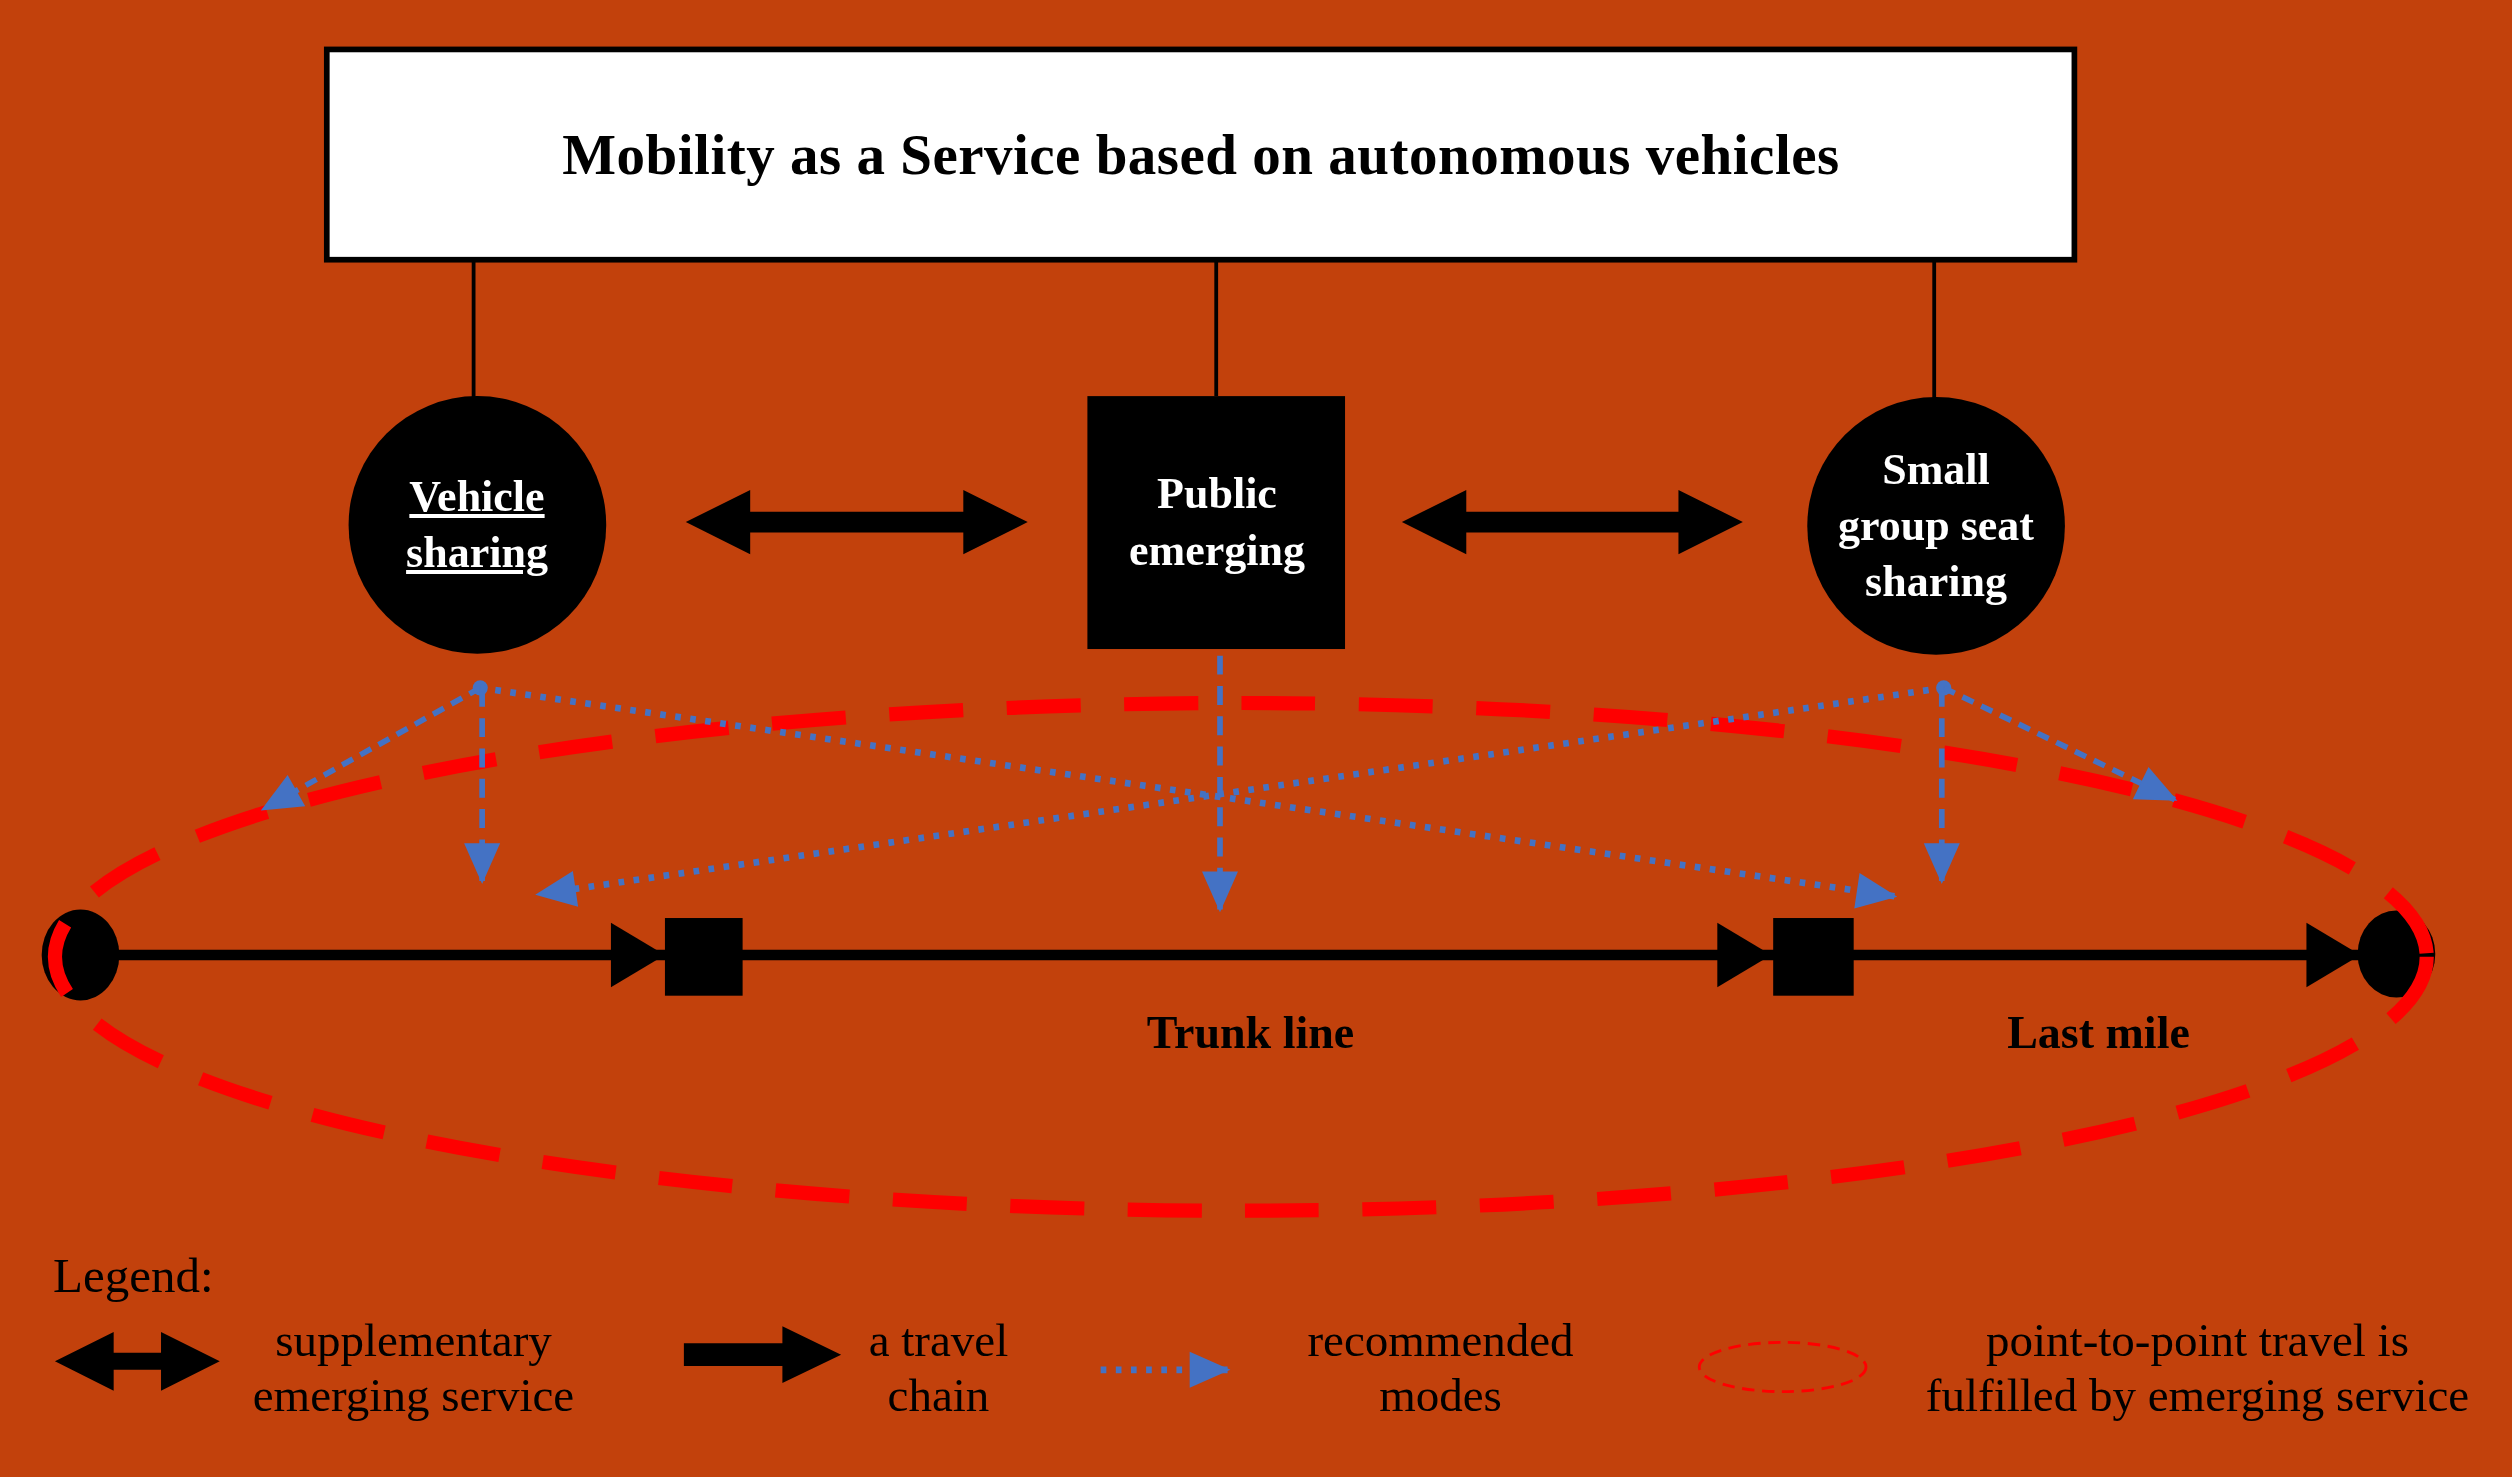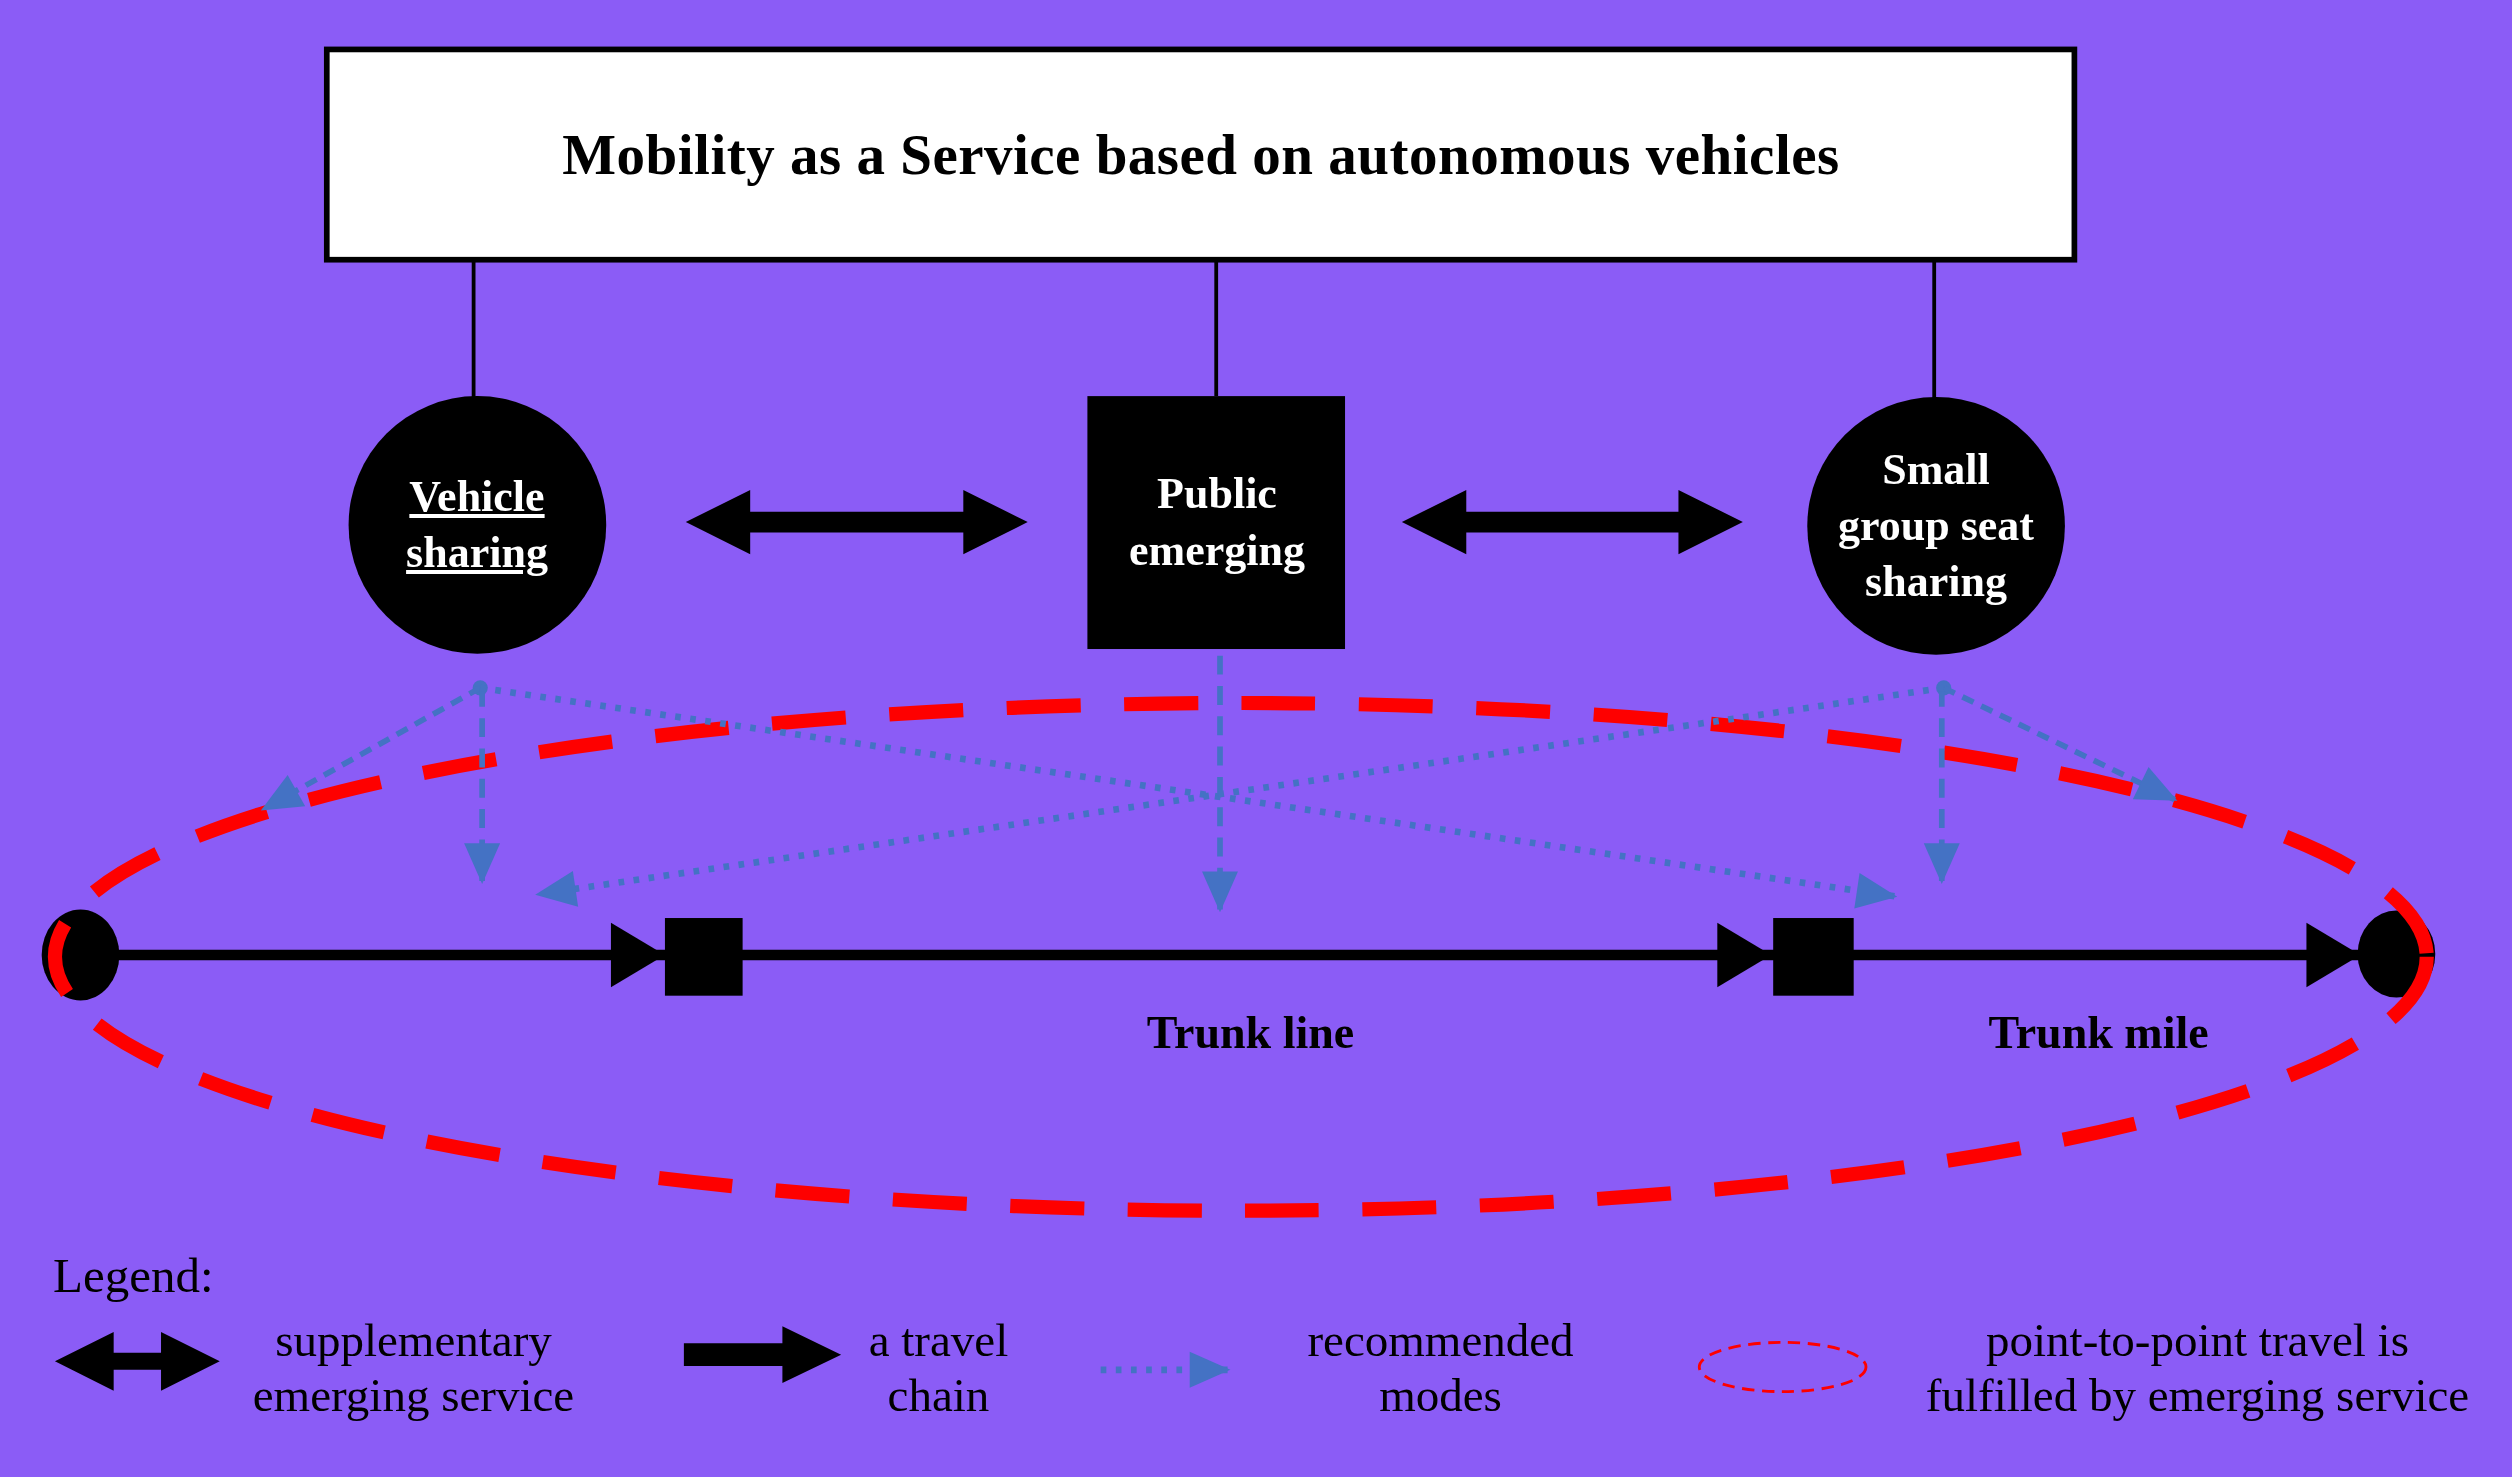--- a/index.html
+++ b/index.html
@@ -1,17 +1,17 @@
 <!DOCTYPE html>
 <html style="font-size:15px"><head>
 <meta charset="utf-8">
 <style>
   html,body{margin:0;padding:0;background:#ffffff;}
   .stage{
-    position:relative;width:2512px;height:1478px;background:#8b5cf6;overflow:hidden;
+    position:relative;width:2512px;height:1478px;background:#c2410c;overflow:hidden;
     font-family:"Liberation Serif","DejaVu Serif",serif;color:#000;
   }
   .art{position:absolute;left:0;top:0;width:2512px;height:1478px;}
   .txt{position:absolute;display:flex;align-items:center;justify-content:center;
        text-align:center;white-space:pre-line;pointer-events:none;}
   .title-box-label{left:327px;top:49px;width:1748px;height:210px;
        font-size:57px;font-weight:bold;letter-spacing:0.5px;}
   .node-label{color:#fff;font-weight:bold;font-size:44px;line-height:1.28;}
   .node-label.vs{left:354px;top:397px;width:246px;height:256px;text-decoration:underline;}
   .node-label.pt{left:1088px;top:396px;width:258px;height:253px;}
@@ -95,21 +95,21 @@
 
   <div class="txt node-label vs">Vehicle
 sharing</div>
   <div class="txt node-label pt">Public
 emerging</div>
   <div class="txt node-label sg">Small
 group seat
 sharing</div>
 
   <div class="txt seg-label trunk">Trunk line</div>
-  <div class="txt seg-label last">Trunk mile</div>
+  <div class="txt seg-label last">Last mile</div>
 
   <div class="txt legend-heading">Legend:</div>
   <div class="txt legend-label l1">supplementary
 emerging service</div>
   <div class="txt legend-label l2">a travel
 chain</div>
   <div class="txt legend-label l3">recommended
 modes</div>
   <div class="txt legend-label l4">point-to-point travel is
 fulfilled by emerging service</div>

